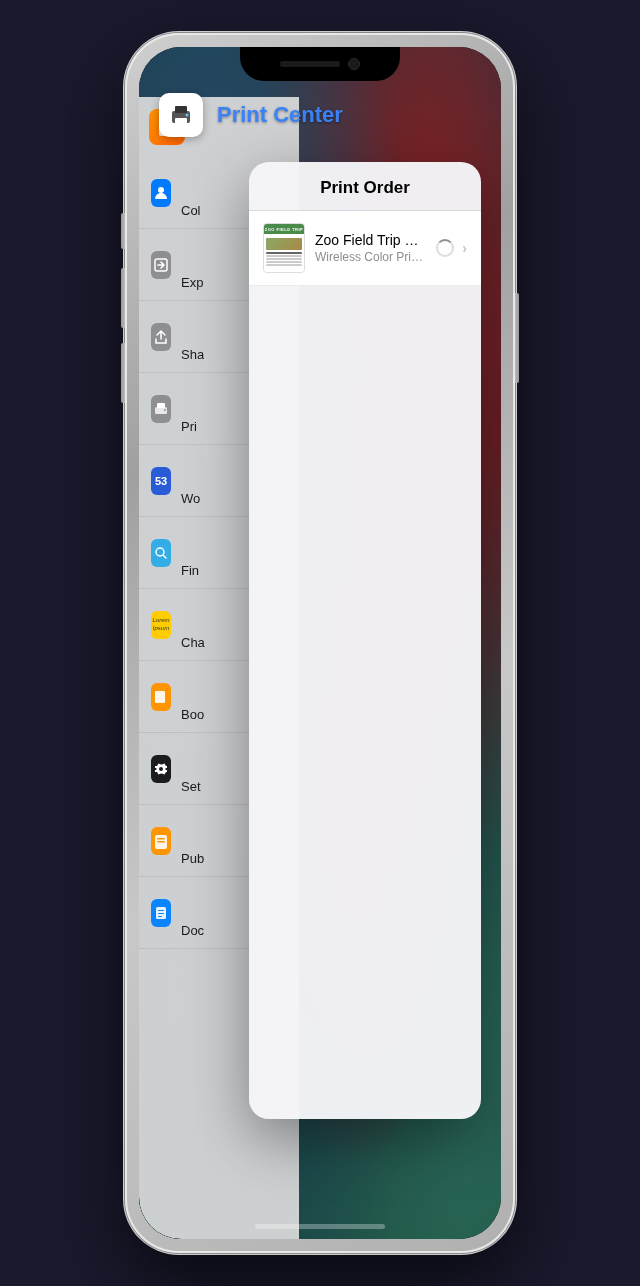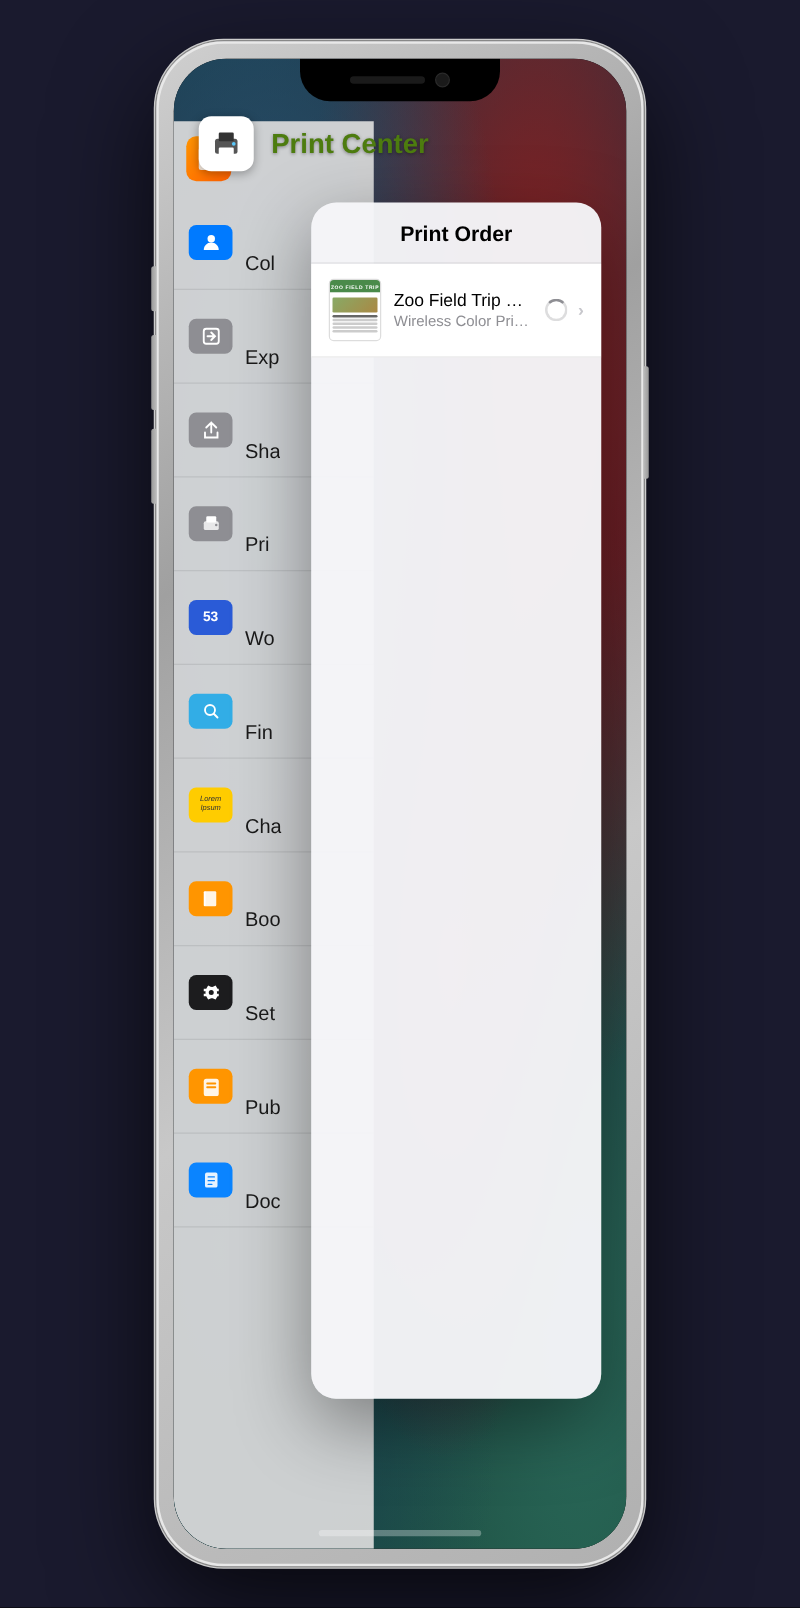--- a/index.html
+++ b/index.html
@@ -166,38 +166,38 @@
       display: flex;
       align-items: center;
       gap: 10px;
       padding: 10px 12px;
       font-size: 13px;
       color: #1a1a1a;
       border-bottom: 1px solid rgba(0,0,0,0.08);
     }
 
     .menu-icon {
-      width: 35px;
+      width: 20px;
       height: 28px;
       border-radius: 6px;
       display: flex;
       align-items: center;
       justify-content: center;
       font-size: 14px;
       flex-shrink: 0;
     }
 
     .icon-blue { background: #007aff; }
     .icon-gray { background: #8e8e93; }
     .icon-orange { background: #ff9500; }
     .icon-dark { background: #1c1c1e; }
     .icon-blue2 { background: #0a84ff; }
 
     .menu-label {
-      font-size: 16px;
+      font-size: 13px;
       color: #1a1a1a;
       white-space: nowrap;
       overflow: hidden;
       margin-top: 36px;
     }
 
     
     .header-bar {
       position: absolute;
       top: 40px;
@@ -218,21 +218,21 @@
       border-radius: 10px;
       display: flex;
       align-items: center;
       justify-content: center;
       box-shadow: 0 2px 8px rgba(0,0,0,0.3);
     }
 
     .header-title {
       font-size: 22px;
       font-weight: 600;
-      color: #4d7c0f;
+      color: #3b82f6;
       text-shadow: 0 1px 3px rgba(0,0,0,0.4);
       text-align: center;
     }
 
     
     .print-modal {
       position: absolute;
       top: 115px;
       left: 110px;
       right: 20px;

